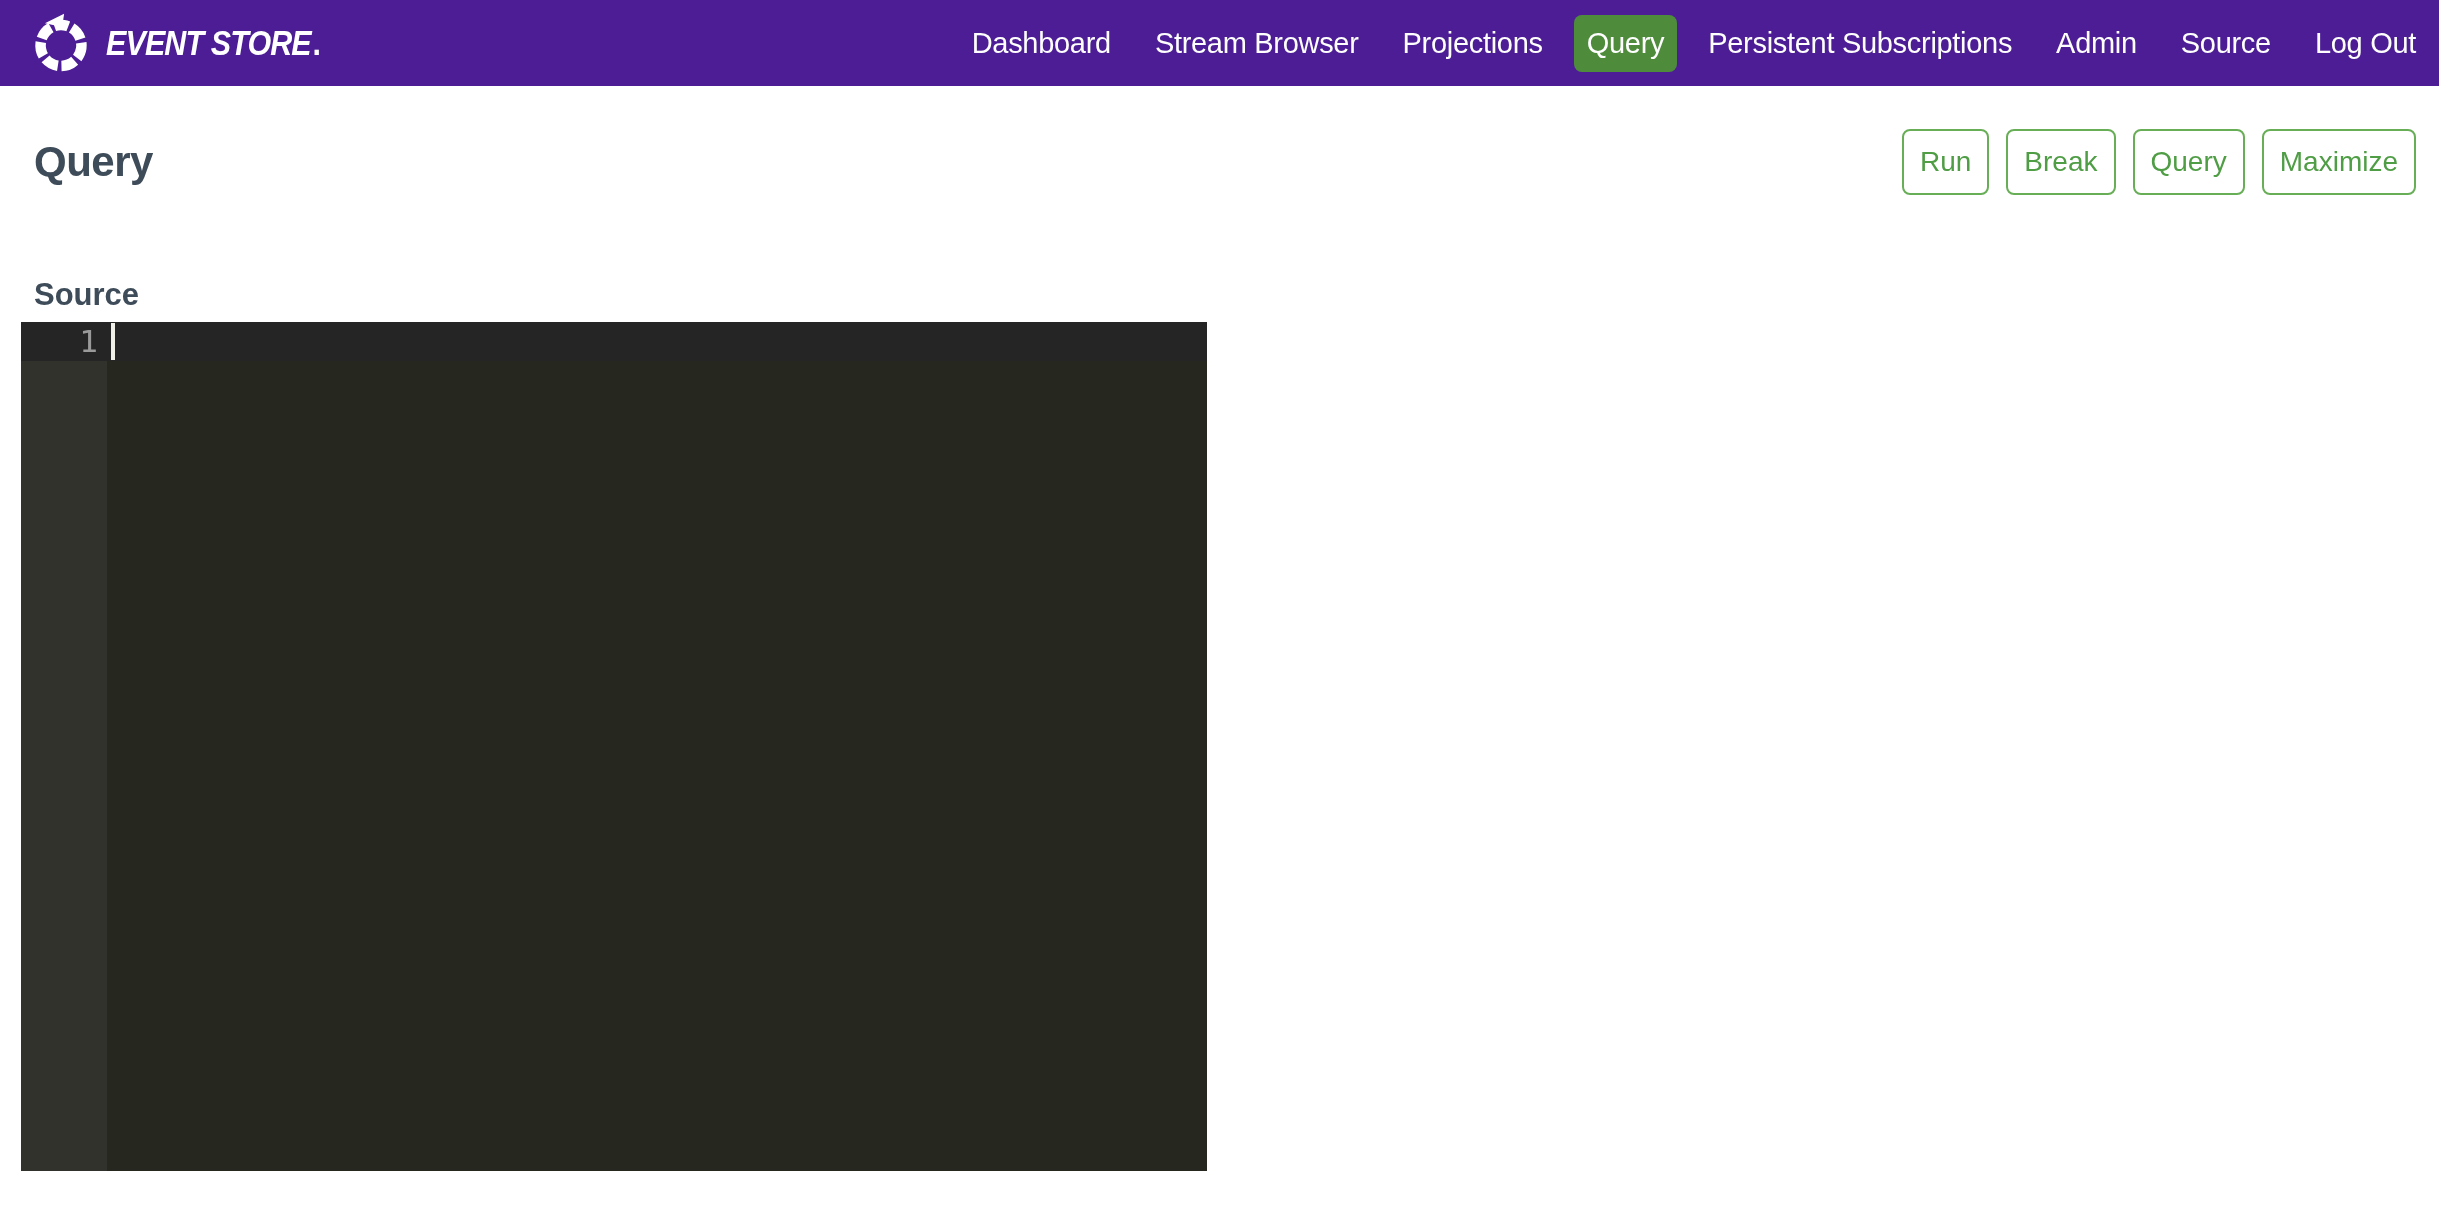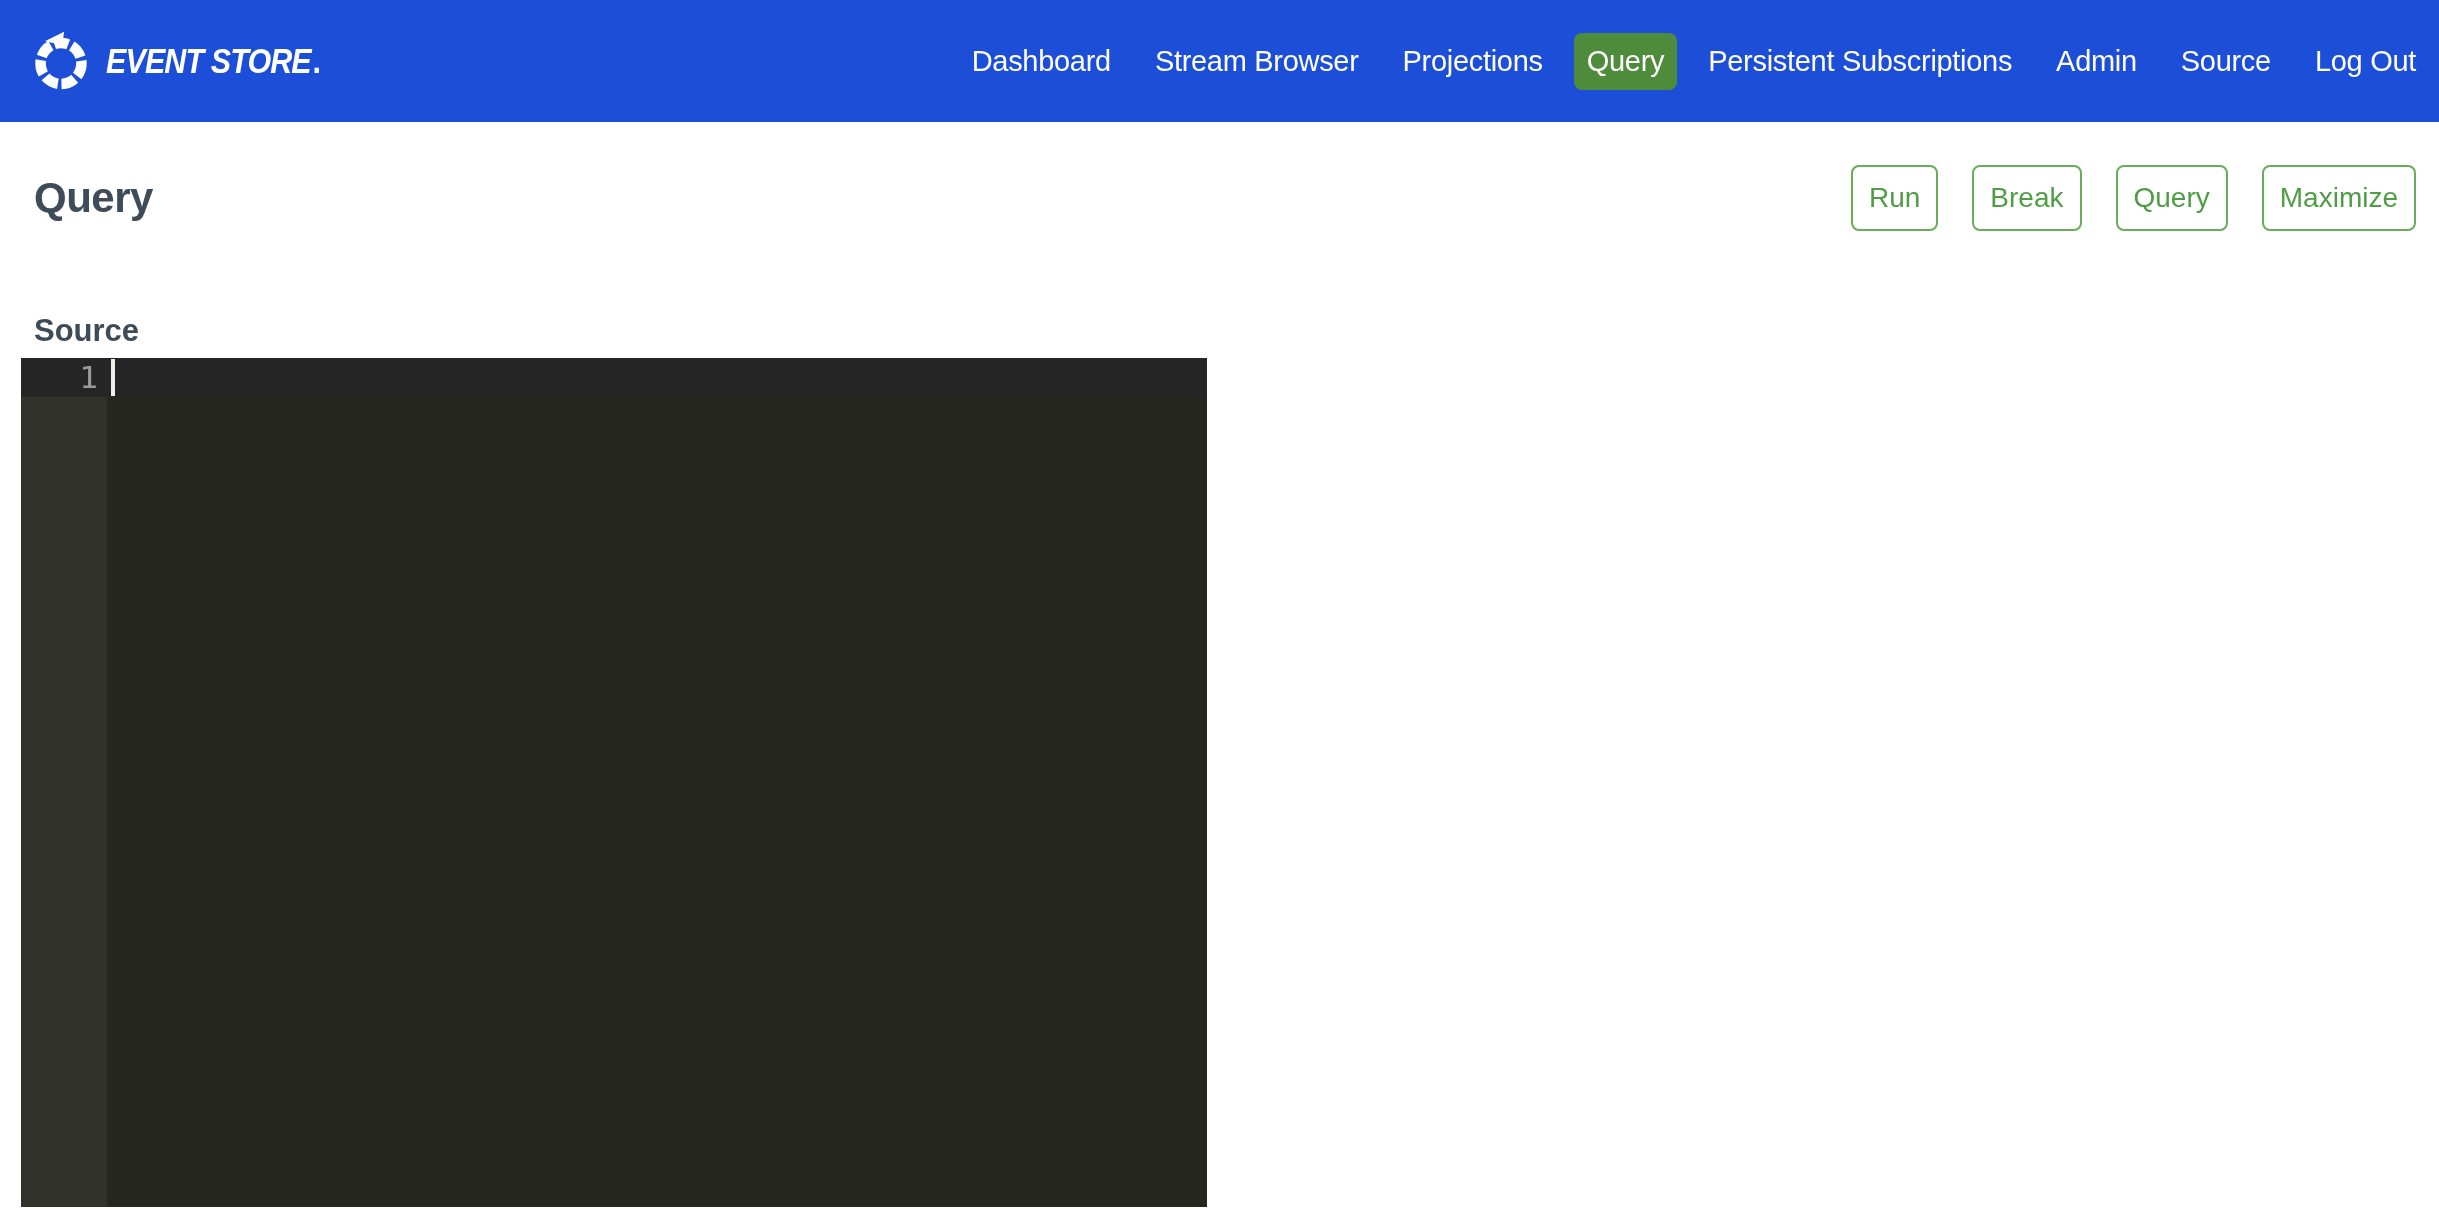--- a/index.html
+++ b/index.html
@@ -7,22 +7,22 @@
   body {
     width: 2439px;
     height: 1209px;
     background: #ffffff;
     font-family: "Liberation Sans", sans-serif;
     overflow: hidden;
   }
 
   
   .navbar {
-    height: 122px;
-    background: #1d4ed8;
+    height: 86px;
+    background: #4c1d95;
     display: flex;
     padding: 0 23px 0 30px;
   }
   .brand { display: flex; align-items: center; cursor: pointer; }
   .logo-icon { width: 62px; height: 62px; flex: none; }
   .brand-textwrap {
     display: flex;
     align-items: baseline;
     margin-left: 14px;
     transform: scaleX(0.87);
@@ -76,21 +76,21 @@
     height: 66px;
     margin: 43px 23px 0 34px;
   }
   .page-title {
     font-size: 42px;
     font-weight: bold;
     letter-spacing: -0.5px;
     color: #3e4c59;
     margin: 0;
   }
-  .toolbar { display: flex; gap: 34px; }
+  .toolbar { display: flex; gap: 17px; }
   .btn {
     height: 66px;
     padding: 0 16px;
     background: #ffffff;
     border: 2px solid #68ae57;
     border-radius: 8px;
     color: #4f9d45;
     font-size: 28px;
     font-family: "Liberation Sans", sans-serif;
     cursor: pointer;

